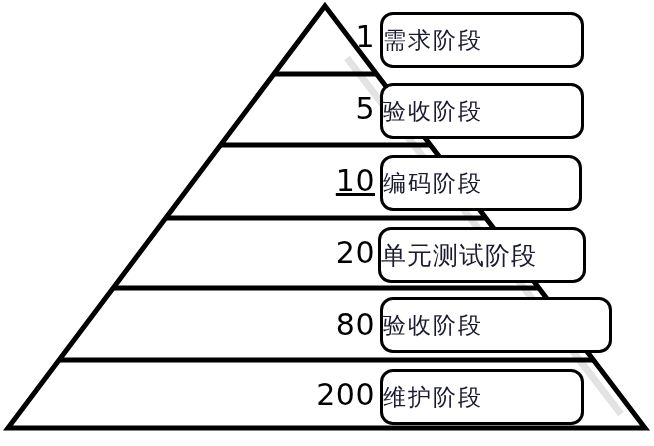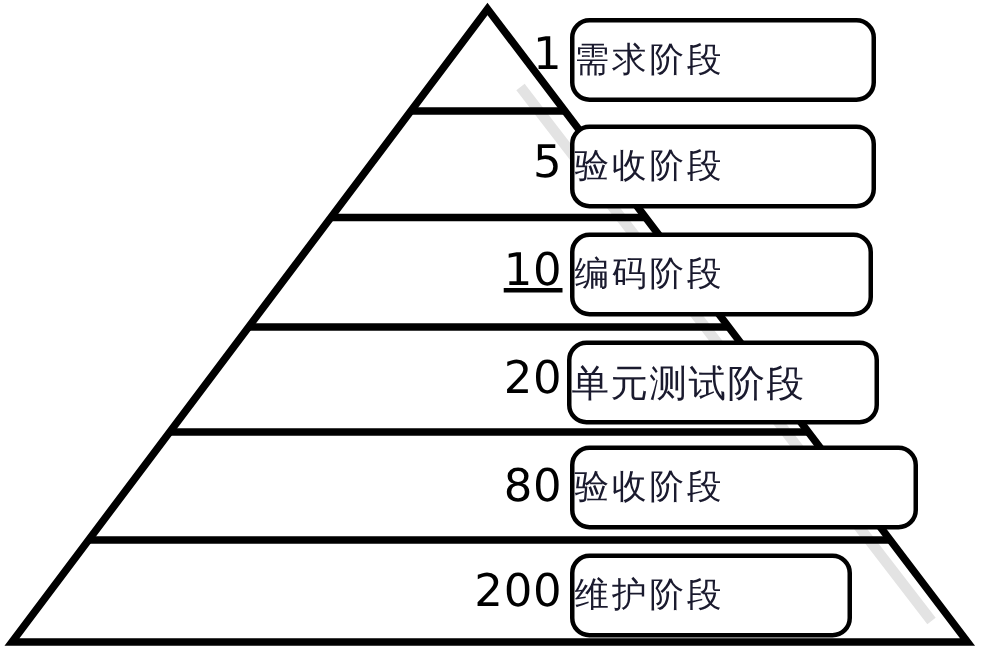--- a/index.html
+++ b/index.html
@@ -91,18 +91,18 @@
       </div>
       <div class="phase-box" style="left: 380px; top: 155px; width: 202px; height: 56px;">
         <span class="phase-label">编码阶段</span>
       </div>
       <div class="phase-box" style="left: 378px; top: 227px; width: 208px; height: 56px;">
         <span class="phase-label wide">单元测试阶段</span>
       </div>
       <div class="phase-box" style="left: 380px; top: 297px; width: 232px; height: 56px;">
         <span class="phase-label">验收阶段</span>
       </div>
-      <div class="phase-box" style="left: 380px; top: 369px; width: 188px; height: 56px;">
+      <div class="phase-box" style="left: 380px; top: 369px; width: 204px; height: 56px;">
         <span class="phase-label">维护阶段</span>
       </div>
     </div>
 
 </div>
 
 </body></html>

